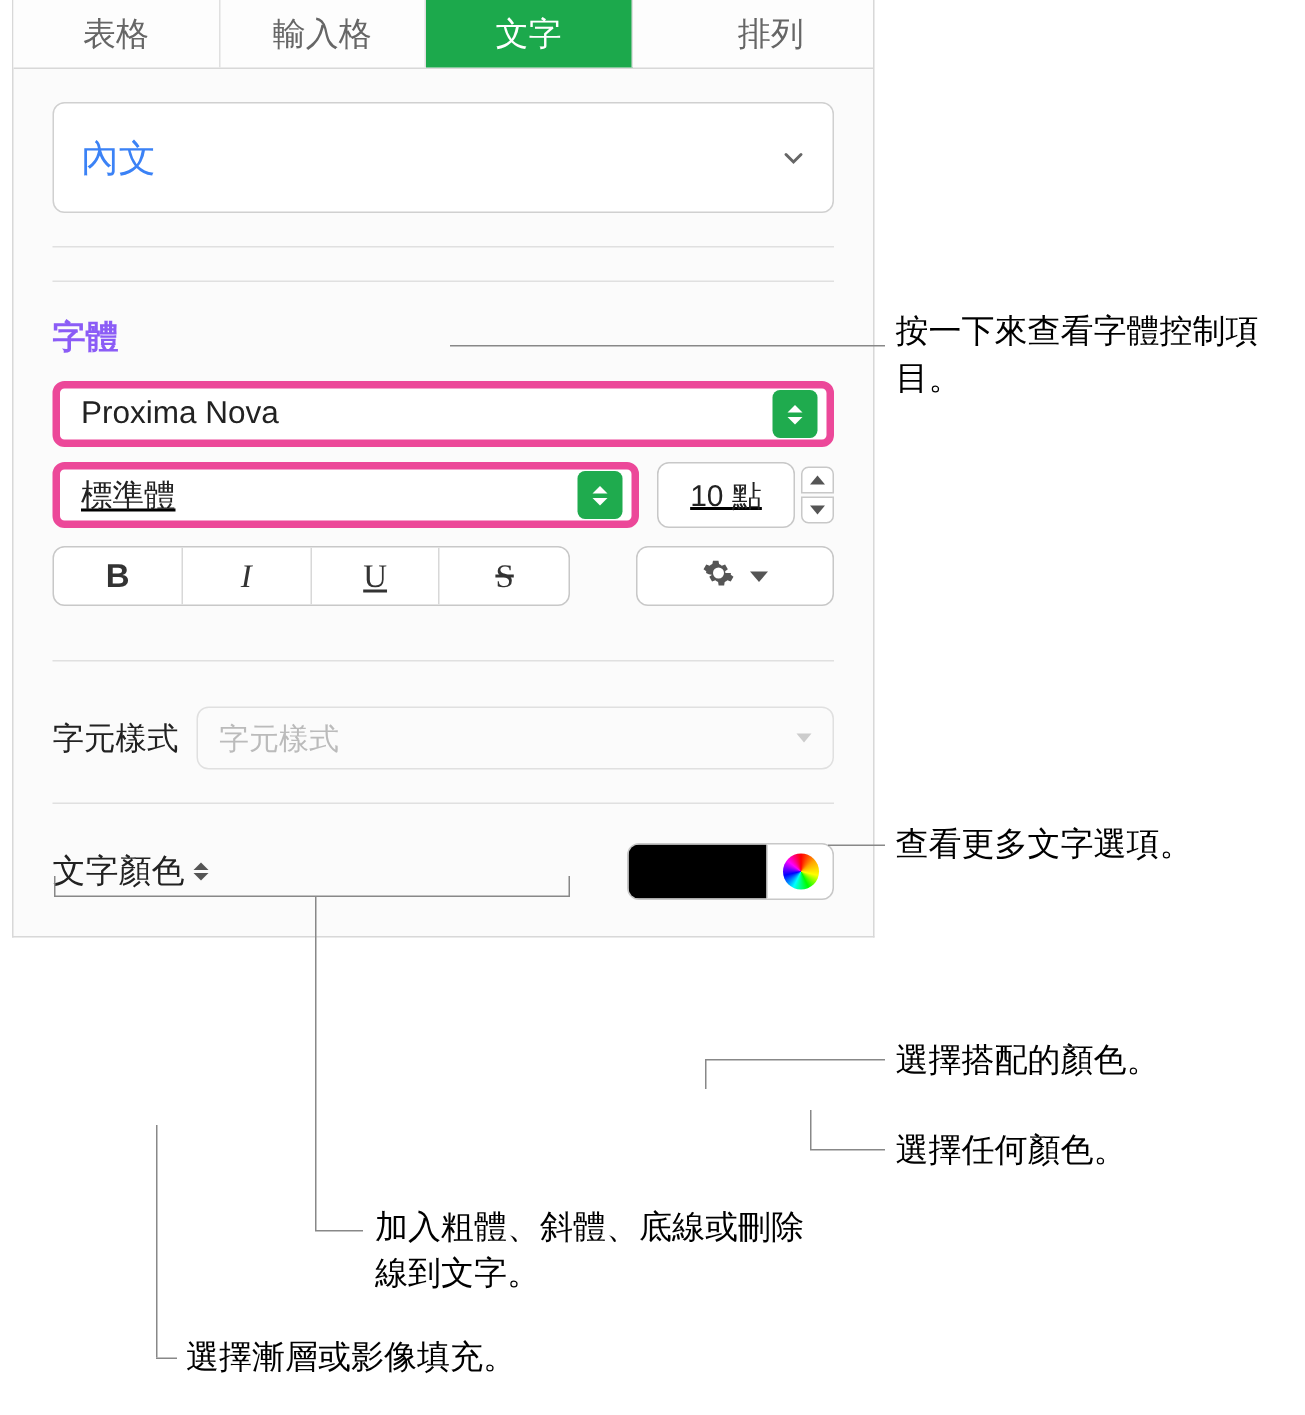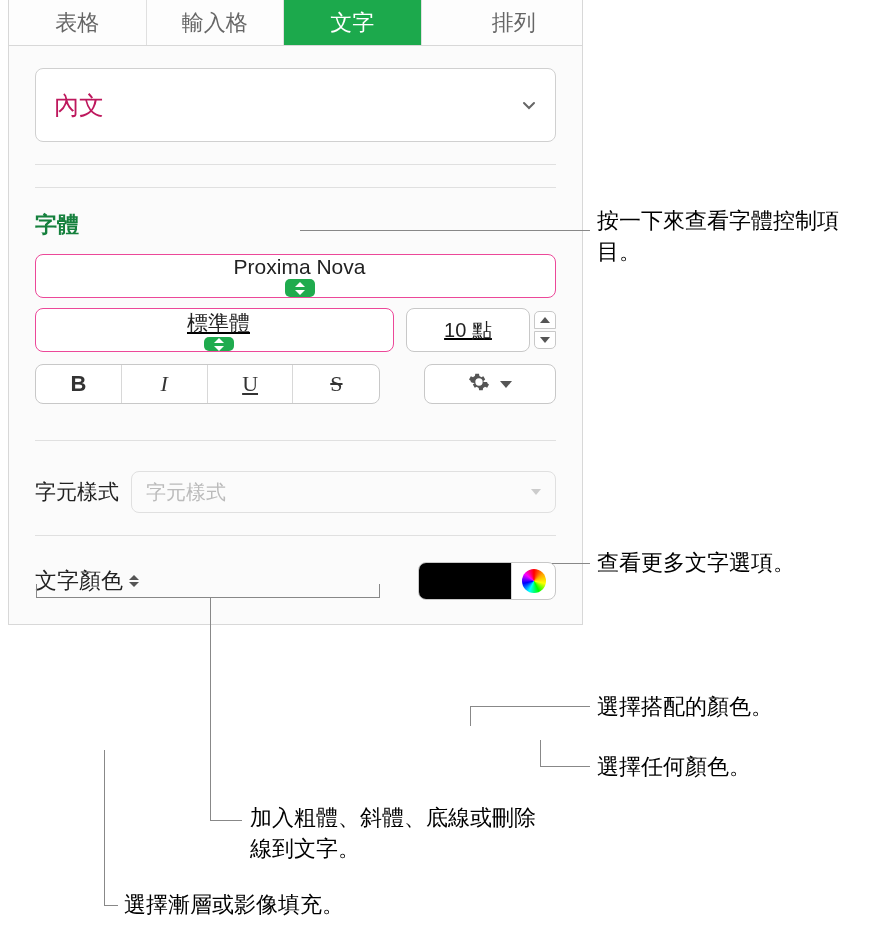--- a/index.html
+++ b/index.html
@@ -48,21 +48,21 @@
       height: 74px;
       background: #fff;
       border: 1px solid #d0d0d0;
       border-radius: 8px;
       display: flex;
       align-items: center;
       padding: 0 18px;
       justify-content: space-between;
       cursor: pointer;
     }
-    .para-style .label { font-size: 25px; color: #be185d; }
+    .para-style .label { font-size: 25px; color: #3b82f6; }
     .chev-down {
       width: 16px; height: 16px;
       display: inline-block;
     }
     .chev-down svg { width: 100%; height: 100%; }
     .divider {
       height: 1px;
       background: #e0e0e0;
       margin: 22px 26px 0 26px;
     }
@@ -88,38 +88,37 @@
     .seg-btn.active {
       background: #fff;
       border-right: 1px solid #d0d0d0;
     }
     .seg-btn:not(.active) { background: #e8e8e8; }
     
     .section-label {
       margin: 22px 26px 0 26px;
       font-size: 22px;
       font-weight: 600;
-      color: #15803d;
+      color: #8b5cf6;
     }
     .font-row {
       margin: 14px 26px 0 26px;
     }
     .popup {
       height: 44px;
       background: #fff;
-      border: 1px solid #ec4899;
+      border: 5px solid #ec4899;
       border-radius: 8px;
       display: flex;
       align-items: center;
       padding: 0 6px 0 14px;
       font-size: 21px;
       color: #222;
       justify-content: space-between;
       cursor: pointer;
-      flex-direction: column;
     }
     .popup-stepper {
       width: 30px;
       height: 32px;
       background: #1fab4e;
       border-radius: 5px;
       display: flex;
       flex-direction: column;
       justify-content: center;
       align-items: center;
@@ -137,21 +136,21 @@
       gap: 12px;
       text-decoration: underline;
     }
     .font-row2 .popup.weight { flex: 1; }
     .size-wrap {
       display: flex;
       align-items: center;
       gap: 4px;
     }
     .size-input {
-      width: 124px;
+      width: 92px;
       height: 44px;
       background: #fff;
       border: 1px solid #c8c8c8;
       border-radius: 8px;
       display: flex;
       align-items: center;
       justify-content: center;
       font-size: 20px;
       color: #222;
     }

